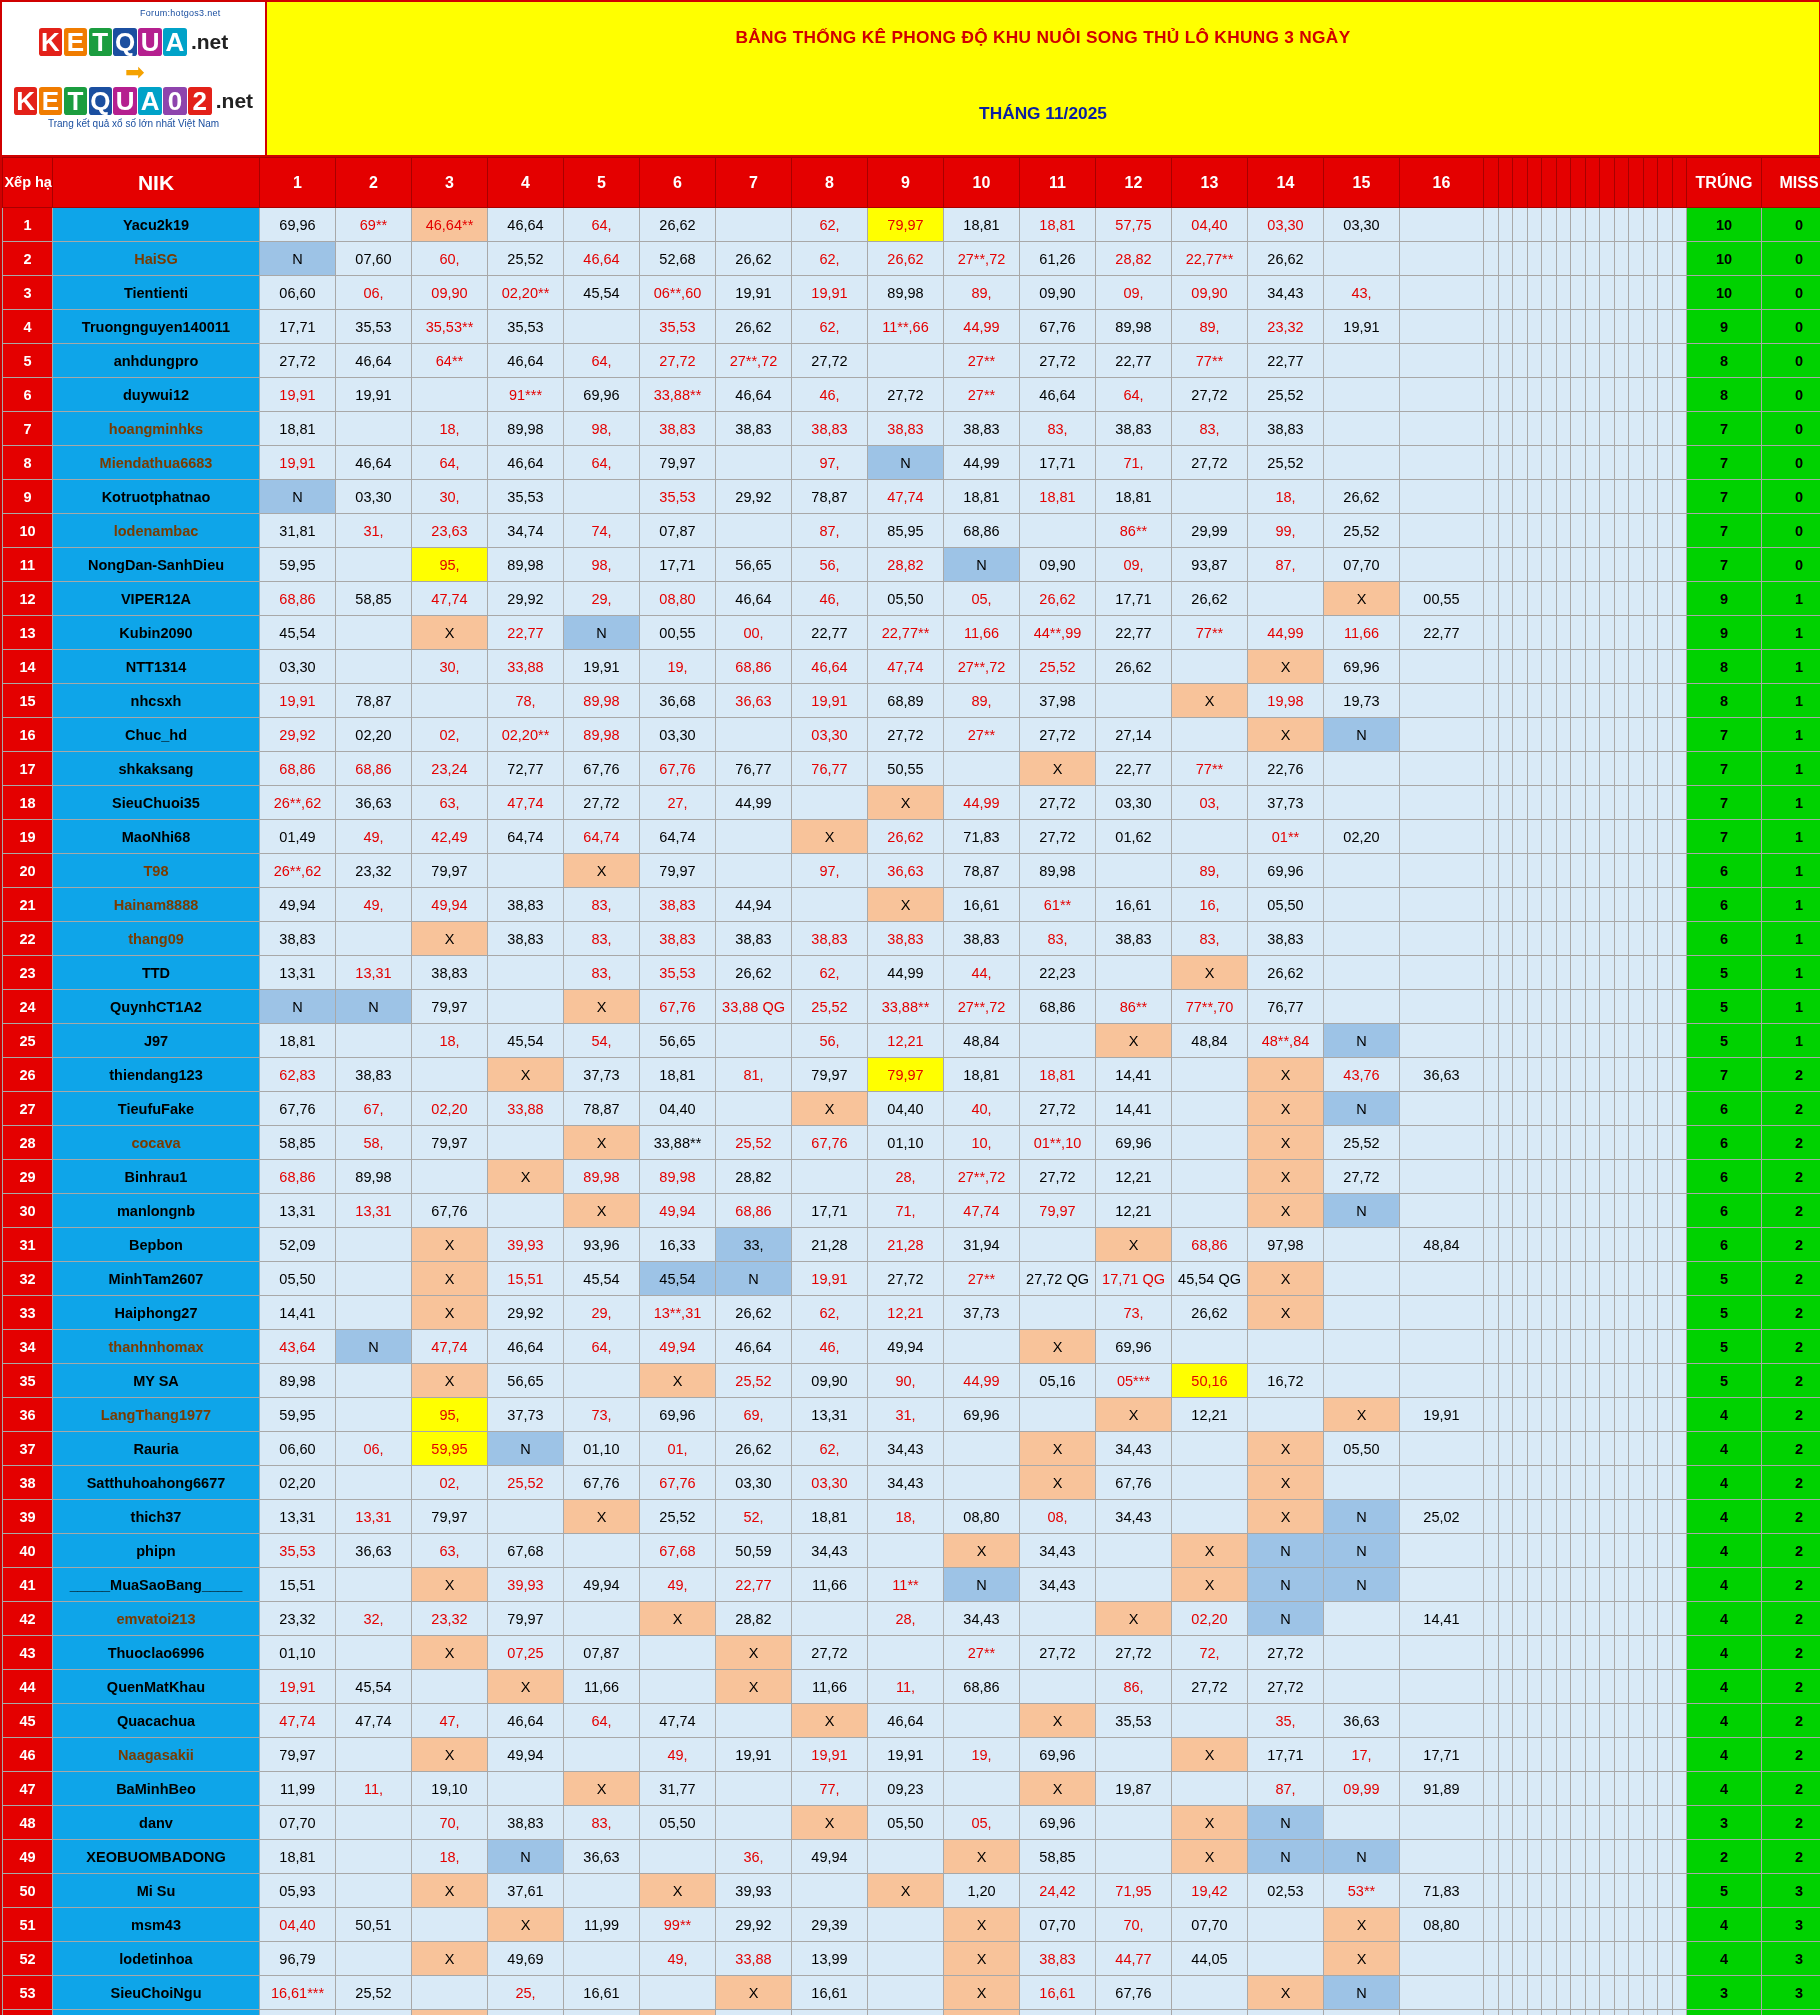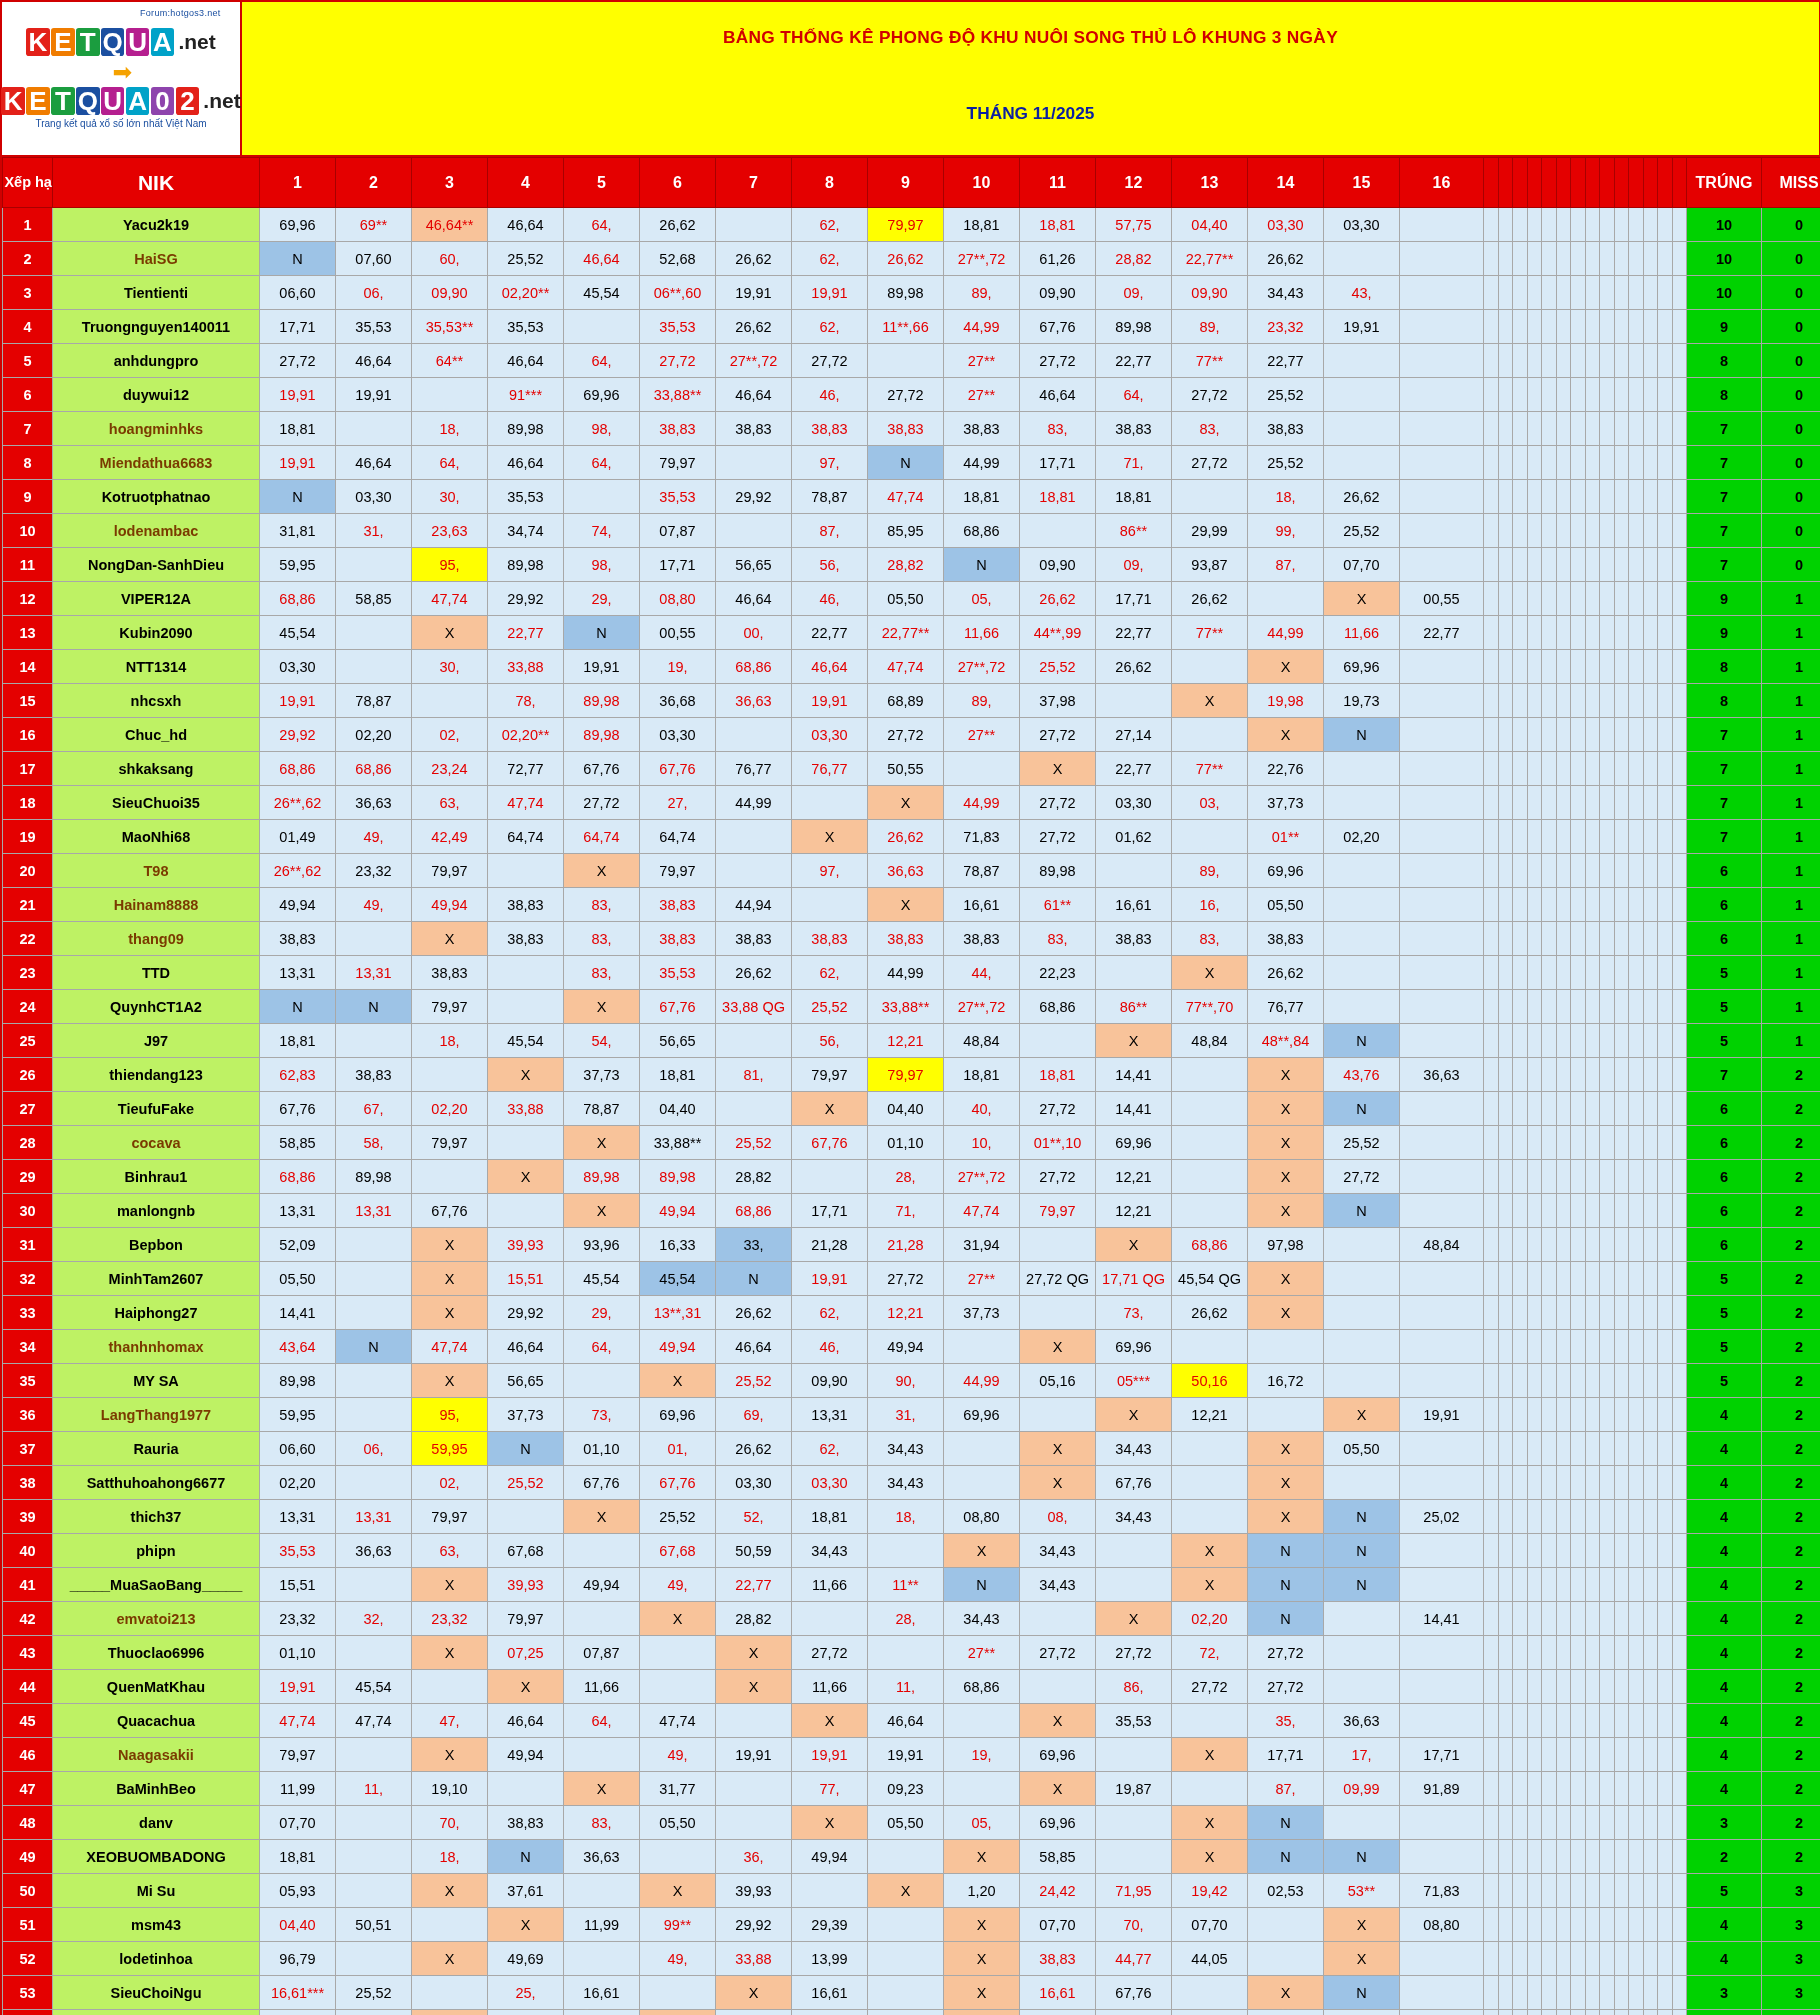--- a/index.html
+++ b/index.html
@@ -15,21 +15,21 @@
     border: 2.1px solid #d00000;
   }
   
   .header {
     display: flex;
     height: 155px;
     background: #ffff00;
     border-bottom: 2.1px solid #d00000;
   }
   .logo-box {
-    width: 240px;
+    width: 265px;
     background: #ffffff;
     border-right: 2.1px solid #d00000;
     display: flex;
     flex-direction: column;
     justify-content: center;
     align-items: center;
     position: relative;
     padding: 4.1px 0;
   }
   .logo-tiny {
@@ -122,21 +122,21 @@
   col.c-day16 { width: 84px; }
   col.c-fill { width: 14.5px; }
   col.c-res  { width: 75px; }
 
   td.rank {
     background: #e40000;
     color: #ffffff;
     font-weight: bold;
   }
   td.nik {
-    background: #bef264;
+    background: #0ea5e9;
     font-weight: bold;
     font-size: 14.5px;
     margin-top: 28px;
   }
   td.cell { background: #d9eaf7; }
   td.cell.orange { background: #f8c39a; }
   td.cell.blue   { background: #9dc3e6; color: #000; }
   td.cell.yellow { background: #ffff00; }
   td.red { color: #e40000; }
   td.blk { color: #000000; }

